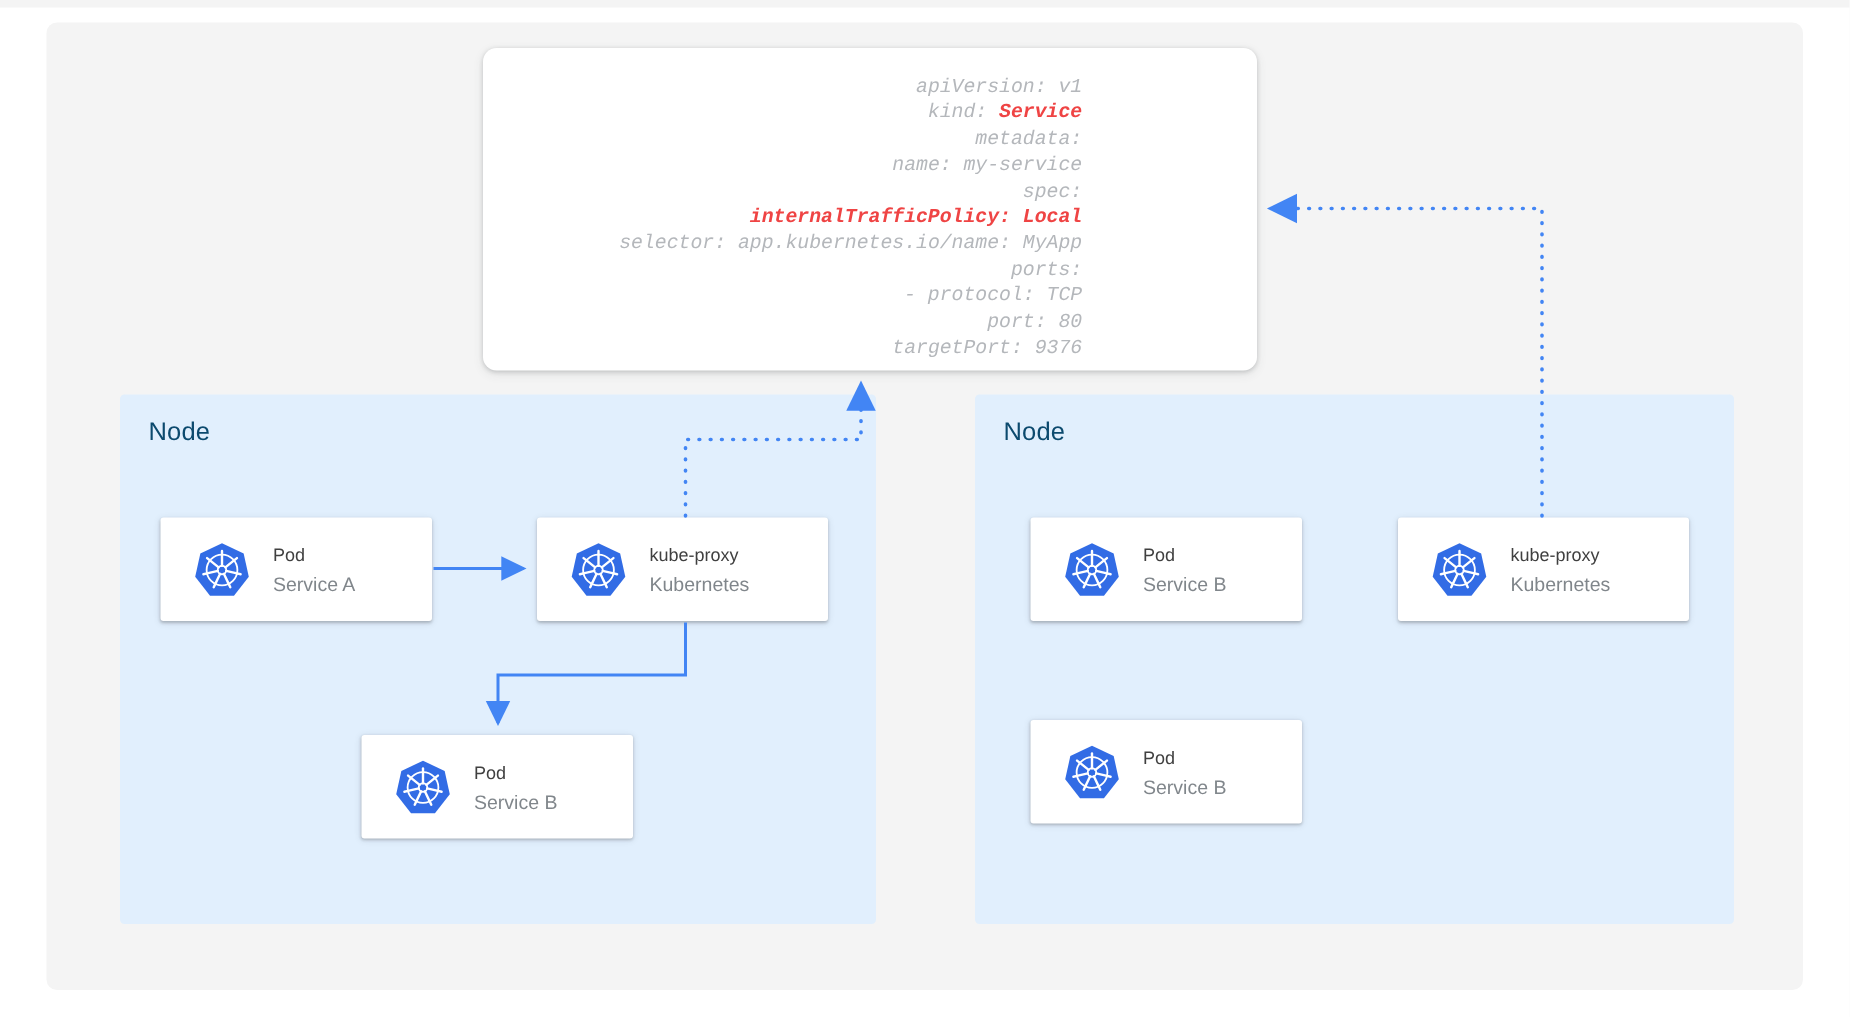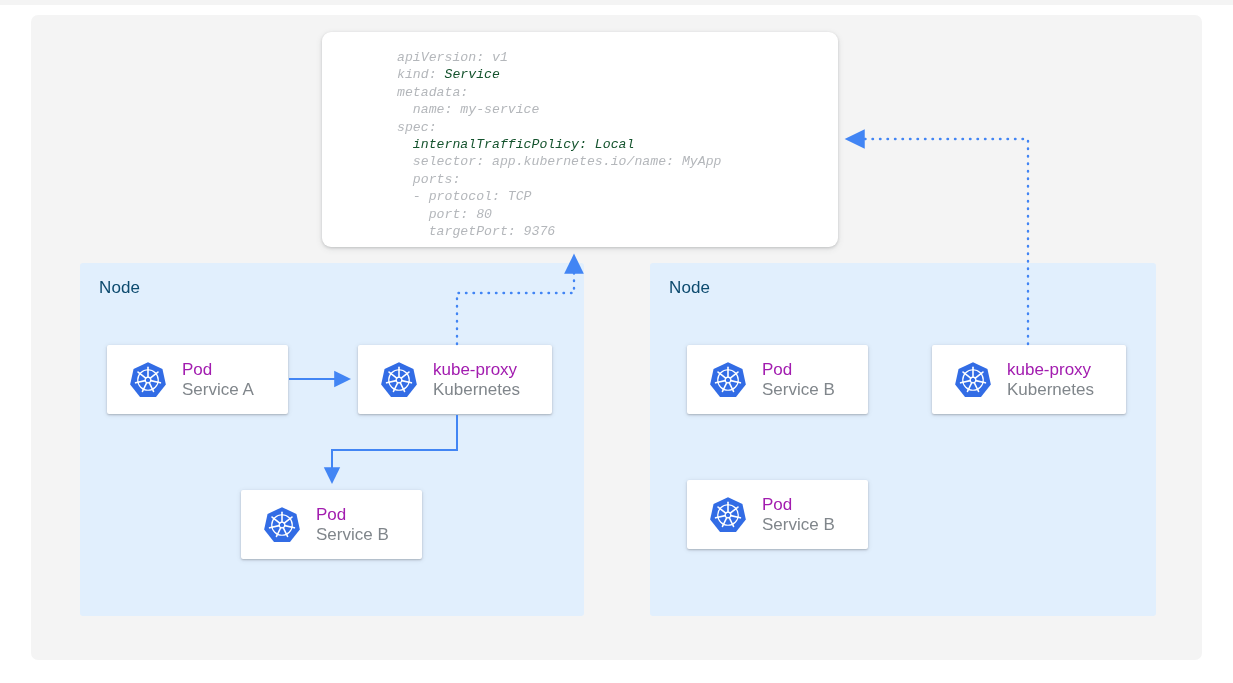--- a/index.html
+++ b/index.html
@@ -34,33 +34,34 @@
   }
 
   
   .yaml-card {
     position: absolute;
     left: 322px; top: 32px;
     width: 516px; height: 215px;
     background: #ffffff;
     border-radius: 9px;
     box-shadow: 0 1px 3px rgba(60,64,67,0.22), 0 2px 7px rgba(60,64,67,0.10);
+    text-align: right;
   }
   .yaml-body {
     position: absolute;
     left: 75px; top: 17px;
     font-family: "Liberation Mono", "DejaVu Sans Mono", monospace;
     font-style: italic;
     font-size: 13.2px;
     line-height: 17.4px;
     color: #b4b7bb;
     white-space: pre;
   }
   .yaml-line { display: block; height: 17.4px; }
-  .yaml-line b { font-weight: normal; color: #14532d; font-style: italic; }
+  .yaml-line b { font-weight: bold; color: #ef4444; font-style: italic; }
 
   
   .node {
     position: absolute;
     background: #e1effd;
     border-radius: 3px;
   }
   #node-left  { left: 80px;  top: 263px; width: 504px; height: 353px; }
   #node-right { left: 650px; top: 263px; width: 506px; height: 353px; }
   .node-label {
@@ -87,28 +88,28 @@
     width: 38px; height: 38px;
   }
   .card .card-text {
     position: absolute;
     left: 75px;
     top: 50%;
     transform: translateY(-50%);
   }
   .card-title {
     display: block;
-    font-size: 17px;
-    color: #a21caf;
+    font-size: 12px;
+    color: #404040;
     line-height: 20px;
     white-space: nowrap;
   }
   .card-sub {
     display: block;
-    font-size: 17px;
+    font-size: 13px;
     color: #80868b;
     line-height: 20px;
     white-space: nowrap;
   }
 
   
   #card-pod-a        { left: 107px; top: 345px; width: 181px; height: 69px; }
   #card-kubeproxy-l  { left: 358px; top: 345px; width: 194px; height: 69px; }
   #card-pod-b-l      { left: 241px; top: 490px; width: 181px; height: 69px; }
   #card-pod-b-r1     { left: 687px; top: 345px; width: 181px; height: 69px; }

